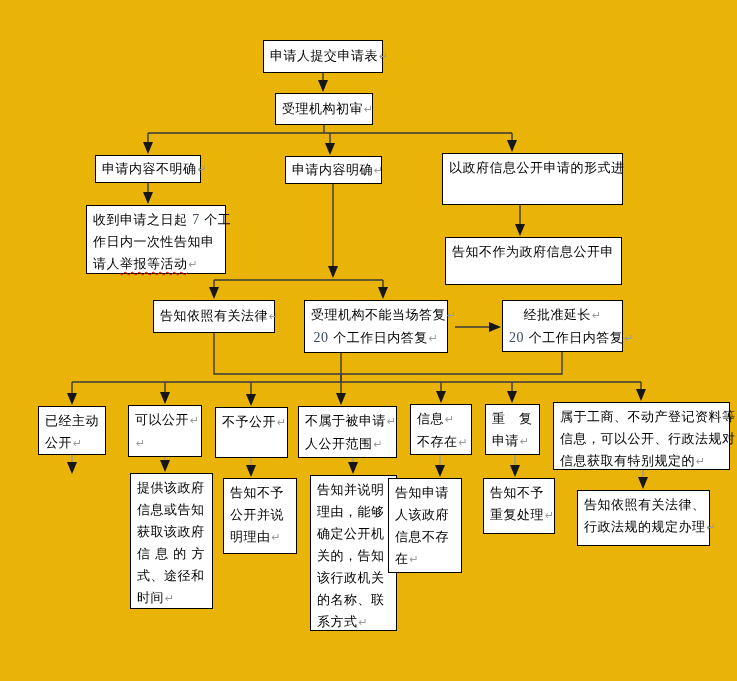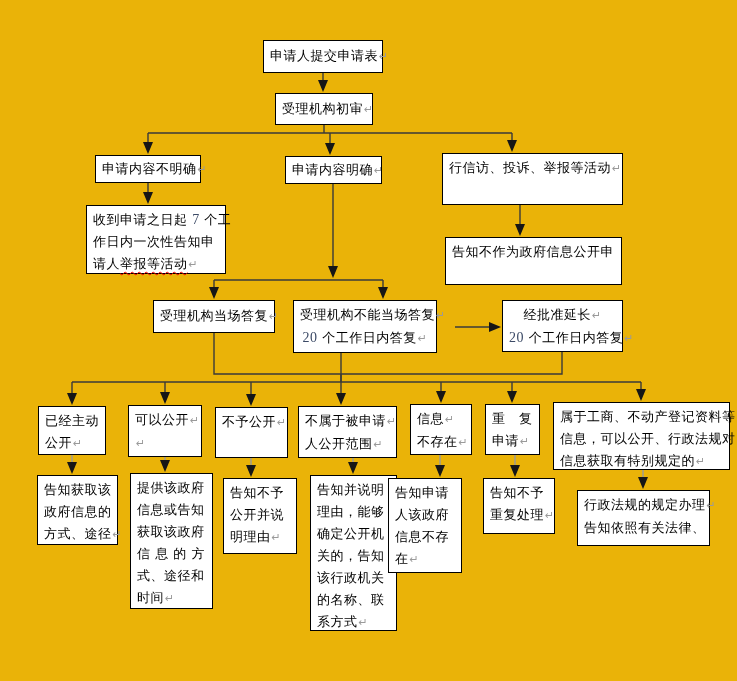--- a/index.html
+++ b/index.html
@@ -76,36 +76,36 @@
       <div class="tline"><span>受理机构初审</span><span class="pmark">↵</span></div>
     </div>
 
   <div class="box center vcenter" style="left:95px;top:155px;width:106px;height:28px">
       <div class="tline"><span>申请内容不明确</span><span class="pmark">↵</span></div>
     </div>
   <div class="box center vcenter" style="left:285px;top:156px;width:97px;height:28px">
       <div class="tline"><span>申请内容明确</span><span class="pmark">↵</span></div>
     </div>
   <div class="box" style="left:442px;top:153px;width:181px;height:52px">
-      <div class="tline"><span>行信访、投诉、举报等活动</span><span class="pmark">↵</span></div>
+      <div class="tline"><span>以政府信息公开申请的形式进</span></div>
     </div>
 
   <div class="box" style="left:86px;top:205px;width:140px;height:69px">
       <div class="tline"><span>收到申请之日起 <span class="num">7</span> 个工</span></div>
       <div class="tline"><span>作日内一次性告知申</span></div>
       <div class="tline"><span>请人</span><span class="spell">举报等活动</span><span class="pmark">↵</span></div>
     </div>
   <div class="box" style="left:445px;top:237px;width:177px;height:48px">
       <div class="tline"><span>告知不作为政府信息公开申</span></div>
     </div>
 
   <div class="box center vcenter" style="left:153px;top:300px;width:122px;height:33px">
-      <div class="tline"><span>受理机构当场答复</span><span class="pmark">↵</span></div>
+      <div class="tline"><span>告知依照有关法律</span><span class="pmark">↵</span></div>
     </div>
-  <div class="box center" style="left:293px;top:300px;width:144px;height:53px">
+  <div class="box center" style="left:304px;top:300px;width:144px;height:53px">
       <div class="tline"><span>受理机构不能当场答复</span><span class="pmark">↵</span></div>
       <div class="tline"><span><span class="num">20</span> 个工作日内答复</span><span class="pmark">↵</span></div>
     </div>
   <div class="box center" style="left:502px;top:300px;width:121px;height:52px">
       <div class="tline"><span>经批准延长</span><span class="pmark">↵</span></div>
       <div class="tline"><span><span class="num">20</span> 个工作日内答复</span><span class="pmark">↵</span></div>
     </div>
 
   <div class="box" style="left:38px;top:406px;width:68px;height:49px">
       <div class="tline"><span>已经主动</span></div>
@@ -129,25 +129,20 @@
   <div class="box" style="left:485px;top:404px;width:55px;height:51px">
       <div class="tline"><span>重　复</span></div>
       <div class="tline"><span>申请</span><span class="pmark">↵</span></div>
     </div>
   <div class="box" style="left:553px;top:402px;width:177px;height:68px">
       <div class="tline"><span>属于工商、不动产登记资料等</span></div>
       <div class="tline"><span>信息，可以公开、行政法规对</span></div>
       <div class="tline"><span>信息获取有特别规定的</span><span class="pmark">↵</span></div>
     </div>
 
-  <div class="box" style="left:37px;top:475px;width:81px;height:70px">
-      <div class="tline"><span>告知获取该</span></div>
-      <div class="tline"><span>政府信息的</span></div>
-      <div class="tline"><span>方式、途径</span><span class="pmark">↵</span></div>
-    </div>
   <div class="box" style="left:130px;top:473px;width:83px;height:136px">
       <div class="tline"><span>提供该政府</span></div>
       <div class="tline"><span>信息或告知</span></div>
       <div class="tline"><span>获取该政府</span></div>
       <div class="tline"><span>信 息 的 方</span></div>
       <div class="tline"><span>式、途径和</span></div>
       <div class="tline"><span>时间</span><span class="pmark">↵</span></div>
     </div>
   <div class="box" style="left:223px;top:478px;width:74px;height:76px">
       <div class="tline"><span>告知不予</span></div>
@@ -167,17 +162,17 @@
       <div class="tline"><span>告知申请</span></div>
       <div class="tline"><span>人该政府</span></div>
       <div class="tline"><span>信息不存</span></div>
       <div class="tline"><span>在</span><span class="pmark">↵</span></div>
     </div>
   <div class="box" style="left:483px;top:478px;width:72px;height:56px">
       <div class="tline"><span>告知不予</span></div>
       <div class="tline"><span>重复处理</span><span class="pmark">↵</span></div>
     </div>
   <div class="box" style="left:577px;top:490px;width:133px;height:56px">
+      <div class="tline"><span>告知依照有关法律、</span></div>
       <div class="tline"><span>行政法规的规定办理</span><span class="pmark">↵</span></div>
-      <div class="tline"><span>告知依照有关法律、</span></div>
     </div>
 
 </div>
 
 </body></html>

